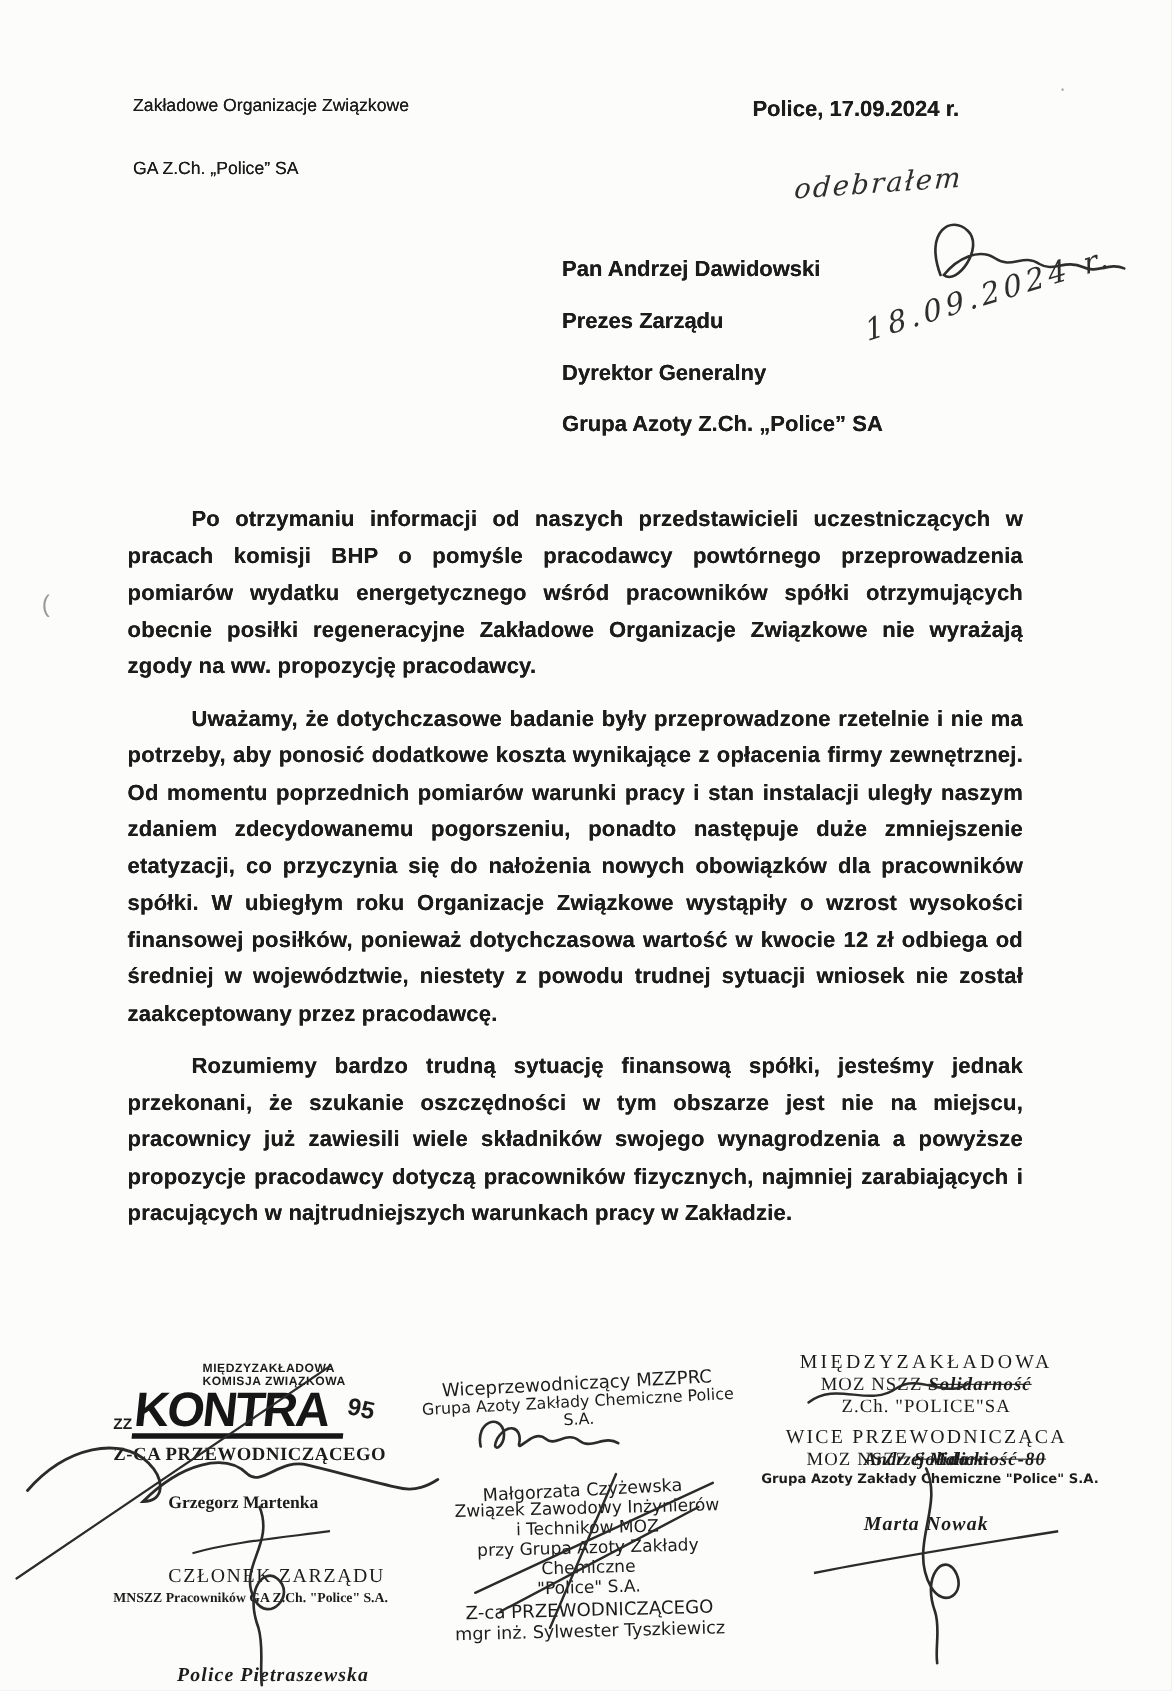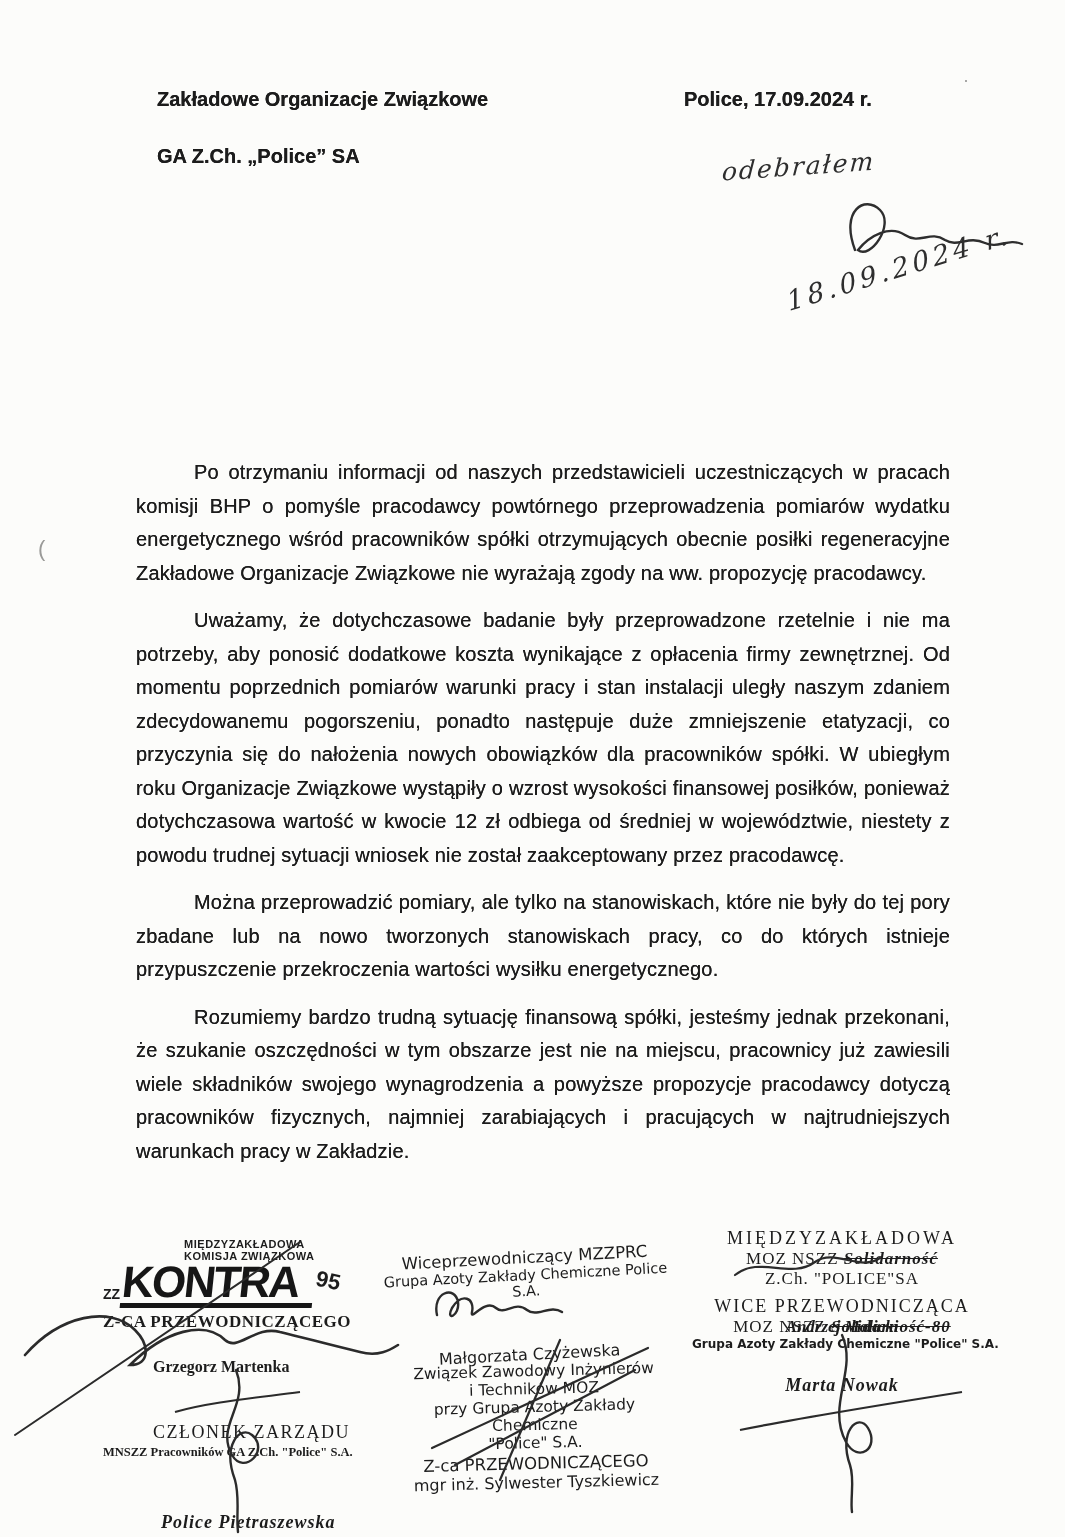--- a/index.html
+++ b/index.html
@@ -4,21 +4,21 @@
 <style>
   html,body{margin:0;padding:0;background:#e8e8e6;}
   .page{
     position:relative;width:1065px;height:1537px;margin:0 auto;
     background:#fcfcfa;color:#1c1c1c;overflow:hidden;
     font-family:"Liberation Sans",sans-serif;
   }
   .typed{text-shadow:0 0 .6px currentColor;}
   .abs{position:absolute;}
   
-  .sender-line{font-size:20px;font-weight:bold;margin-left:36px;}
+  .sender-line{font-size:16px;font-weight:normal;}
   .dateline{font-size:20px;font-weight:bold;}
   
   .recipient{font-size:20px;font-weight:bold;line-height:47px;}
   
   .hand{
     font-family:"DejaVu Serif",serif;font-style:italic;color:#2e2e2e;
     letter-spacing:2px;
   }
   .hand-note{font-size:25px;transform:rotate(-4deg) skewX(-8deg);}
   .hand-date{font-size:27px;transform:rotate(-17deg) skewX(-6deg);letter-spacing:4px;white-space:nowrap;}
@@ -52,28 +52,33 @@
   <div class="abs sender-line typed" style="left:121px;top:145px;">GA Z.Ch. „Police” SA</div>
   <div class="abs dateline typed" style="left:684px;top:88px;">Police, 17.09.2024 r.</div>
 
   <div class="abs hand hand-note" style="left:722px;top:152px;">odebrałem</div>
   <div class="abs hand hand-date" style="left:782px;top:252px;">18.09.2024 r.</div>
 
   <svg class="scrawls-top" width="1065" height="450">
     <path d="M 855 250 C 840 210, 865 195, 880 210 C 895 225, 870 260, 858 250 C 870 235, 890 225, 905 235 C 920 245, 930 230, 945 240 C 958 248, 968 235, 985 243 C 998 249, 1008 238, 1022 244" fill="none" stroke="#2e2e2e" stroke-width="2.4" stroke-linecap="round"></path>
   </svg>
 
+  <div class="abs recipient typed" style="left:511px;top:222px;">
+    <div>Pan Andrzej Dawidowski</div>
+    <div>Prezes Zarządu</div>
+    <div>Dyrektor Generalny</div>
+    <div>Grupa Azoty Z.Ch. „Police” SA</div>
+  </div>
 
   <div class="abs artifact" style="left:38px;top:536px;font-size:22px;">(</div>
   <div class="abs artifact" style="left:963px;top:70px;font-size:18px;">·</div>
 
-  <div class="abs body-text typed" style="left:136px;top:456px;width:814px;">
+  <div class="abs body-text typed" style="left:116px;top:456px;width:814px;font-weight:bold;">
     <p>Po otrzymaniu informacji od naszych przedstawicieli uczestniczących w pracach komisji BHP o pomyśle pracodawcy powtórnego przeprowadzenia pomiarów wydatku energetycznego wśród pracowników spółki otrzymujących obecnie posiłki regeneracyjne  Zakładowe Organizacje Związkowe nie wyrażają zgody na ww. propozycję pracodawcy.</p>
     <p>Uważamy, że dotychczasowe badanie były przeprowadzone rzetelnie i nie ma potrzeby, aby ponosić dodatkowe koszta wynikające z opłacenia firmy zewnętrznej. Od momentu poprzednich pomiarów warunki pracy i stan instalacji uległy naszym zdaniem zdecydowanemu pogorszeniu, ponadto następuje duże zmniejszenie etatyzacji, co przyczynia się do nałożenia nowych obowiązków dla pracowników spółki. W ubiegłym roku Organizacje Związkowe wystąpiły o wzrost wysokości finansowej posiłków, ponieważ dotychczasowa wartość w kwocie 12 zł odbiega od średniej w województwie, niestety z powodu trudnej sytuacji wniosek nie został zaakceptowany przez pracodawcę.</p>
-    <p>Można przeprowadzić pomiary, ale tylko na stanowiskach, które nie były do tej pory zbadane lub na nowo tworzonych stanowiskach pracy, co do których istnieje przypuszczenie przekroczenia wartości wysiłku energetycznego.</p>
     <p>Rozumiemy bardzo trudną sytuację finansową spółki, jesteśmy jednak przekonani, że szukanie oszczędności w tym obszarze jest nie na miejscu, pracownicy już zawiesili wiele składników swojego wynagrodzenia a powyższe propozycje pracodawcy dotyczą pracowników fizycznych, najmniej zarabiających i pracujących w najtrudniejszych warunkach pracy w Zakładzie.</p>
   </div>
 
   <div class="abs" style="left:103px;top:1238px;width:270px;">
     <div class="kontra">
       <span class="kontra-zz">ZZ</span>
       <div>
         <div class="kontra-top">
           <div>MIĘDZYZAKŁADOWA</div>
           <div>KOMISJA ZWIĄZKOWA</div>

